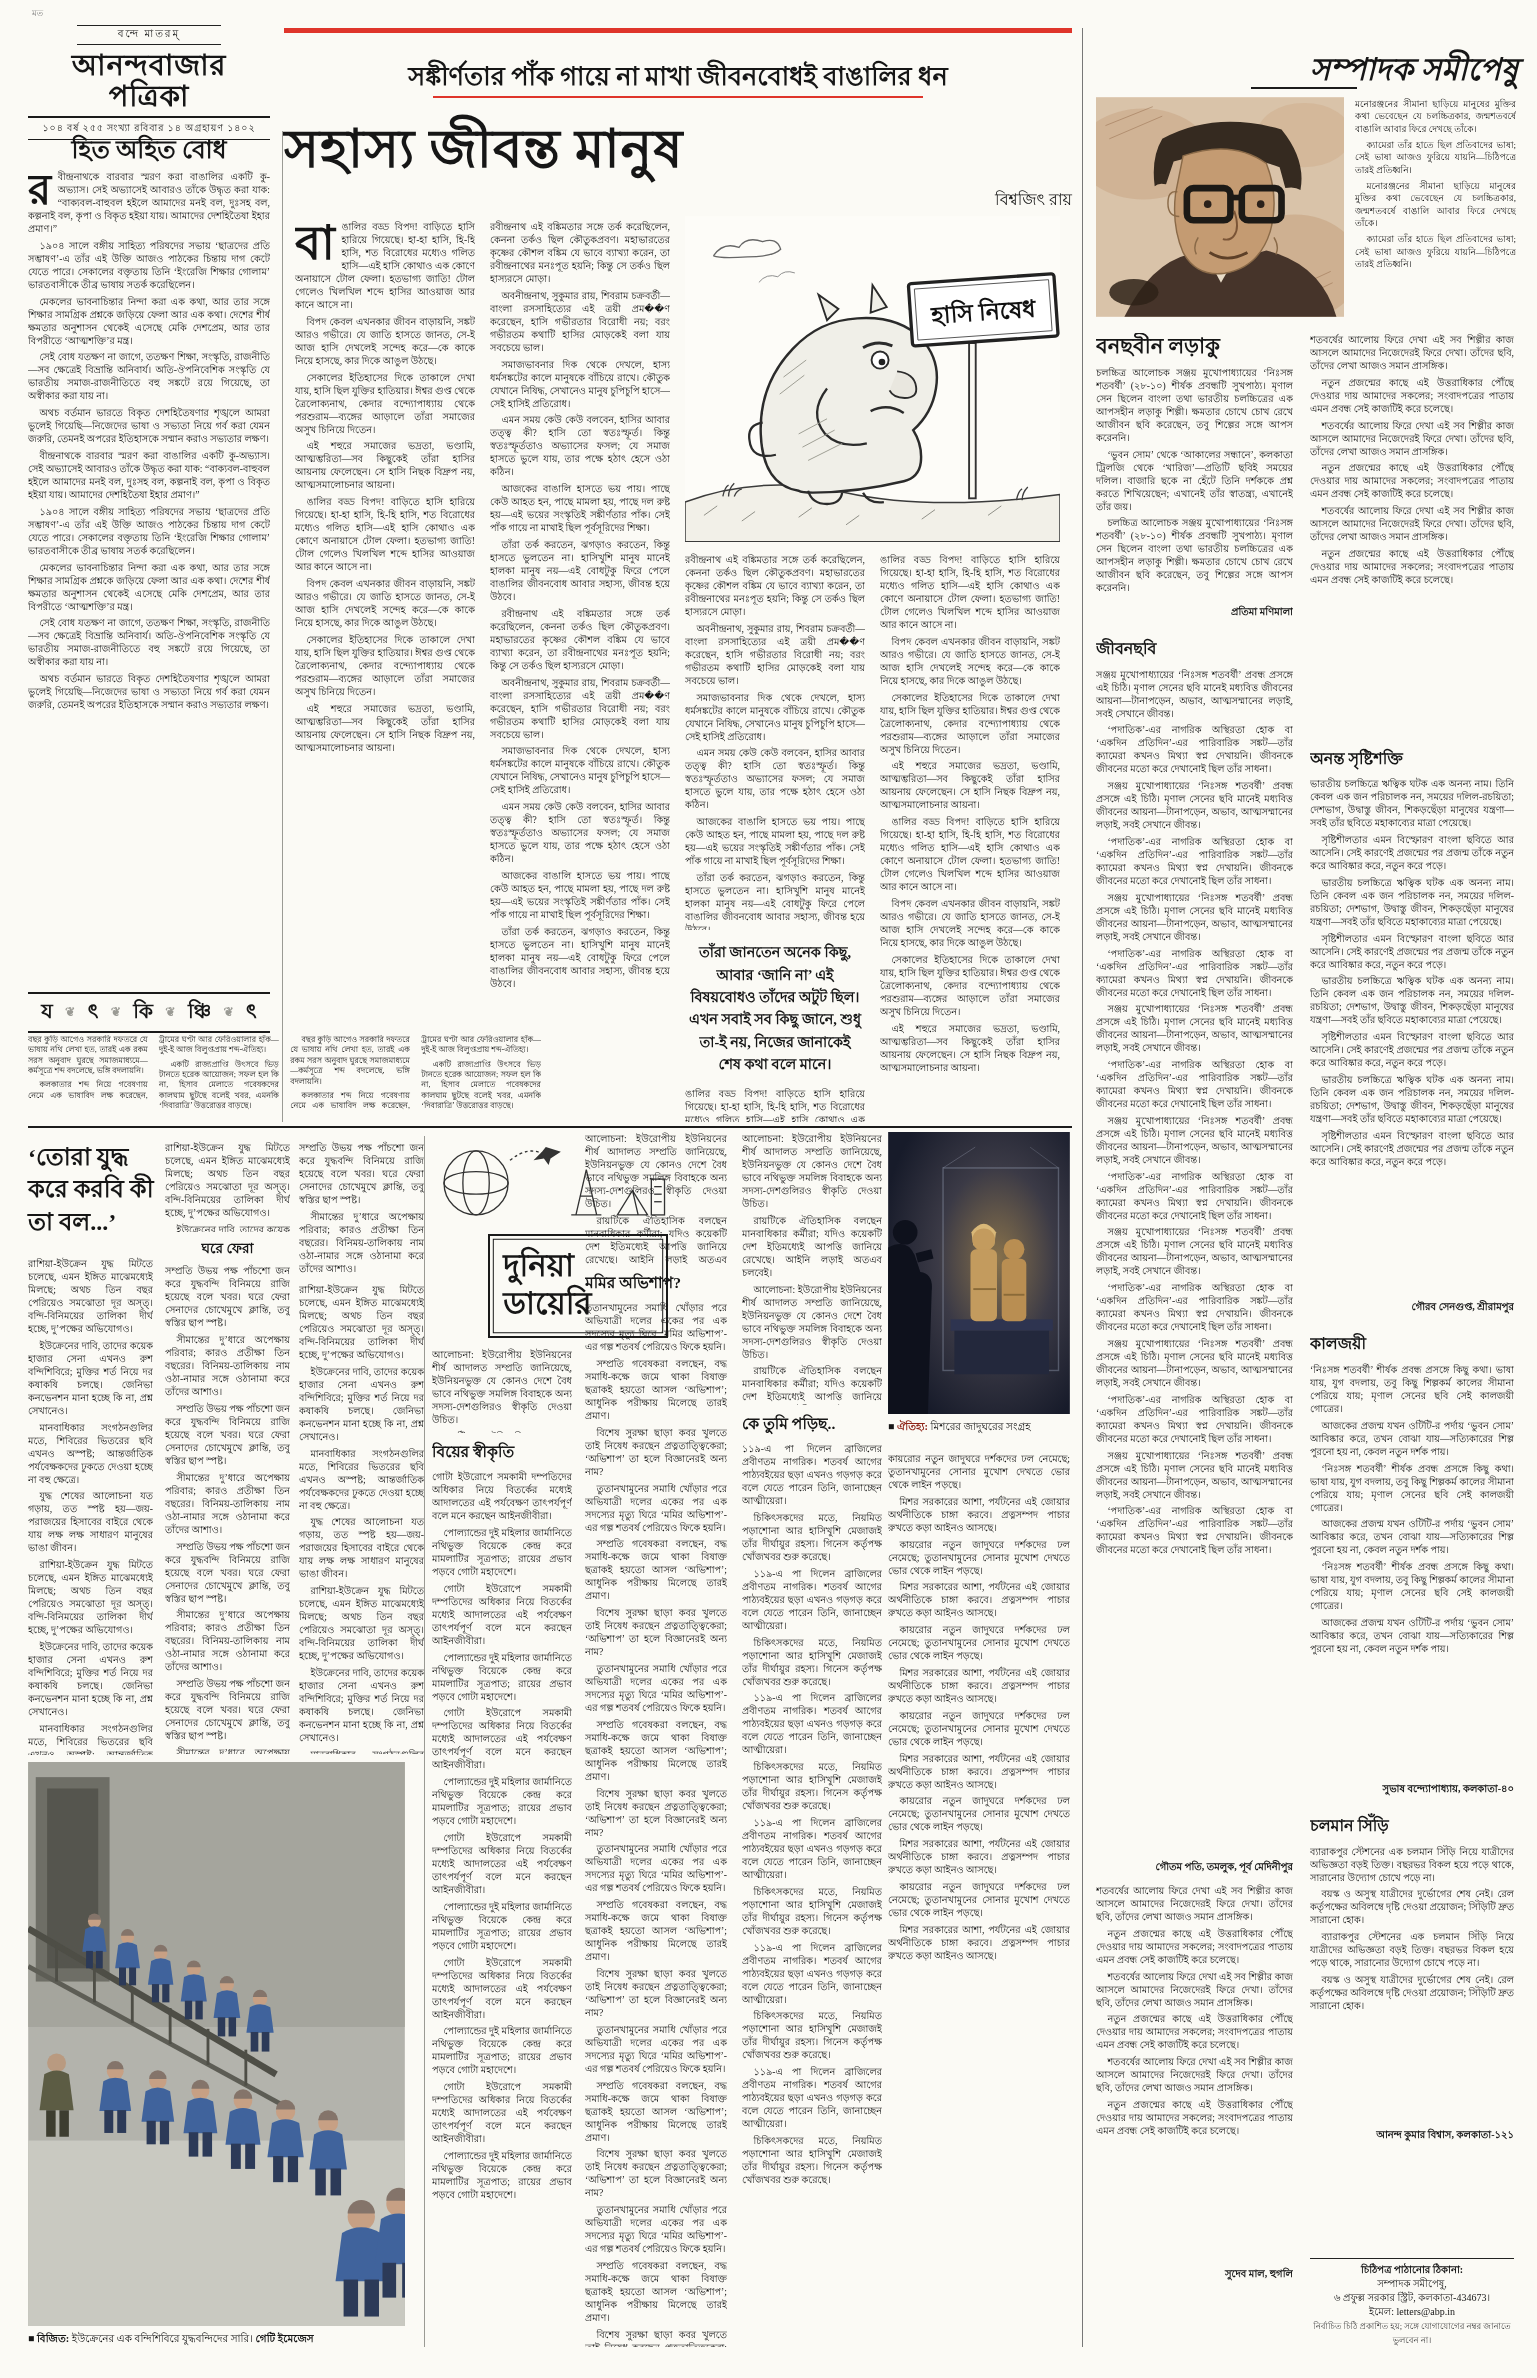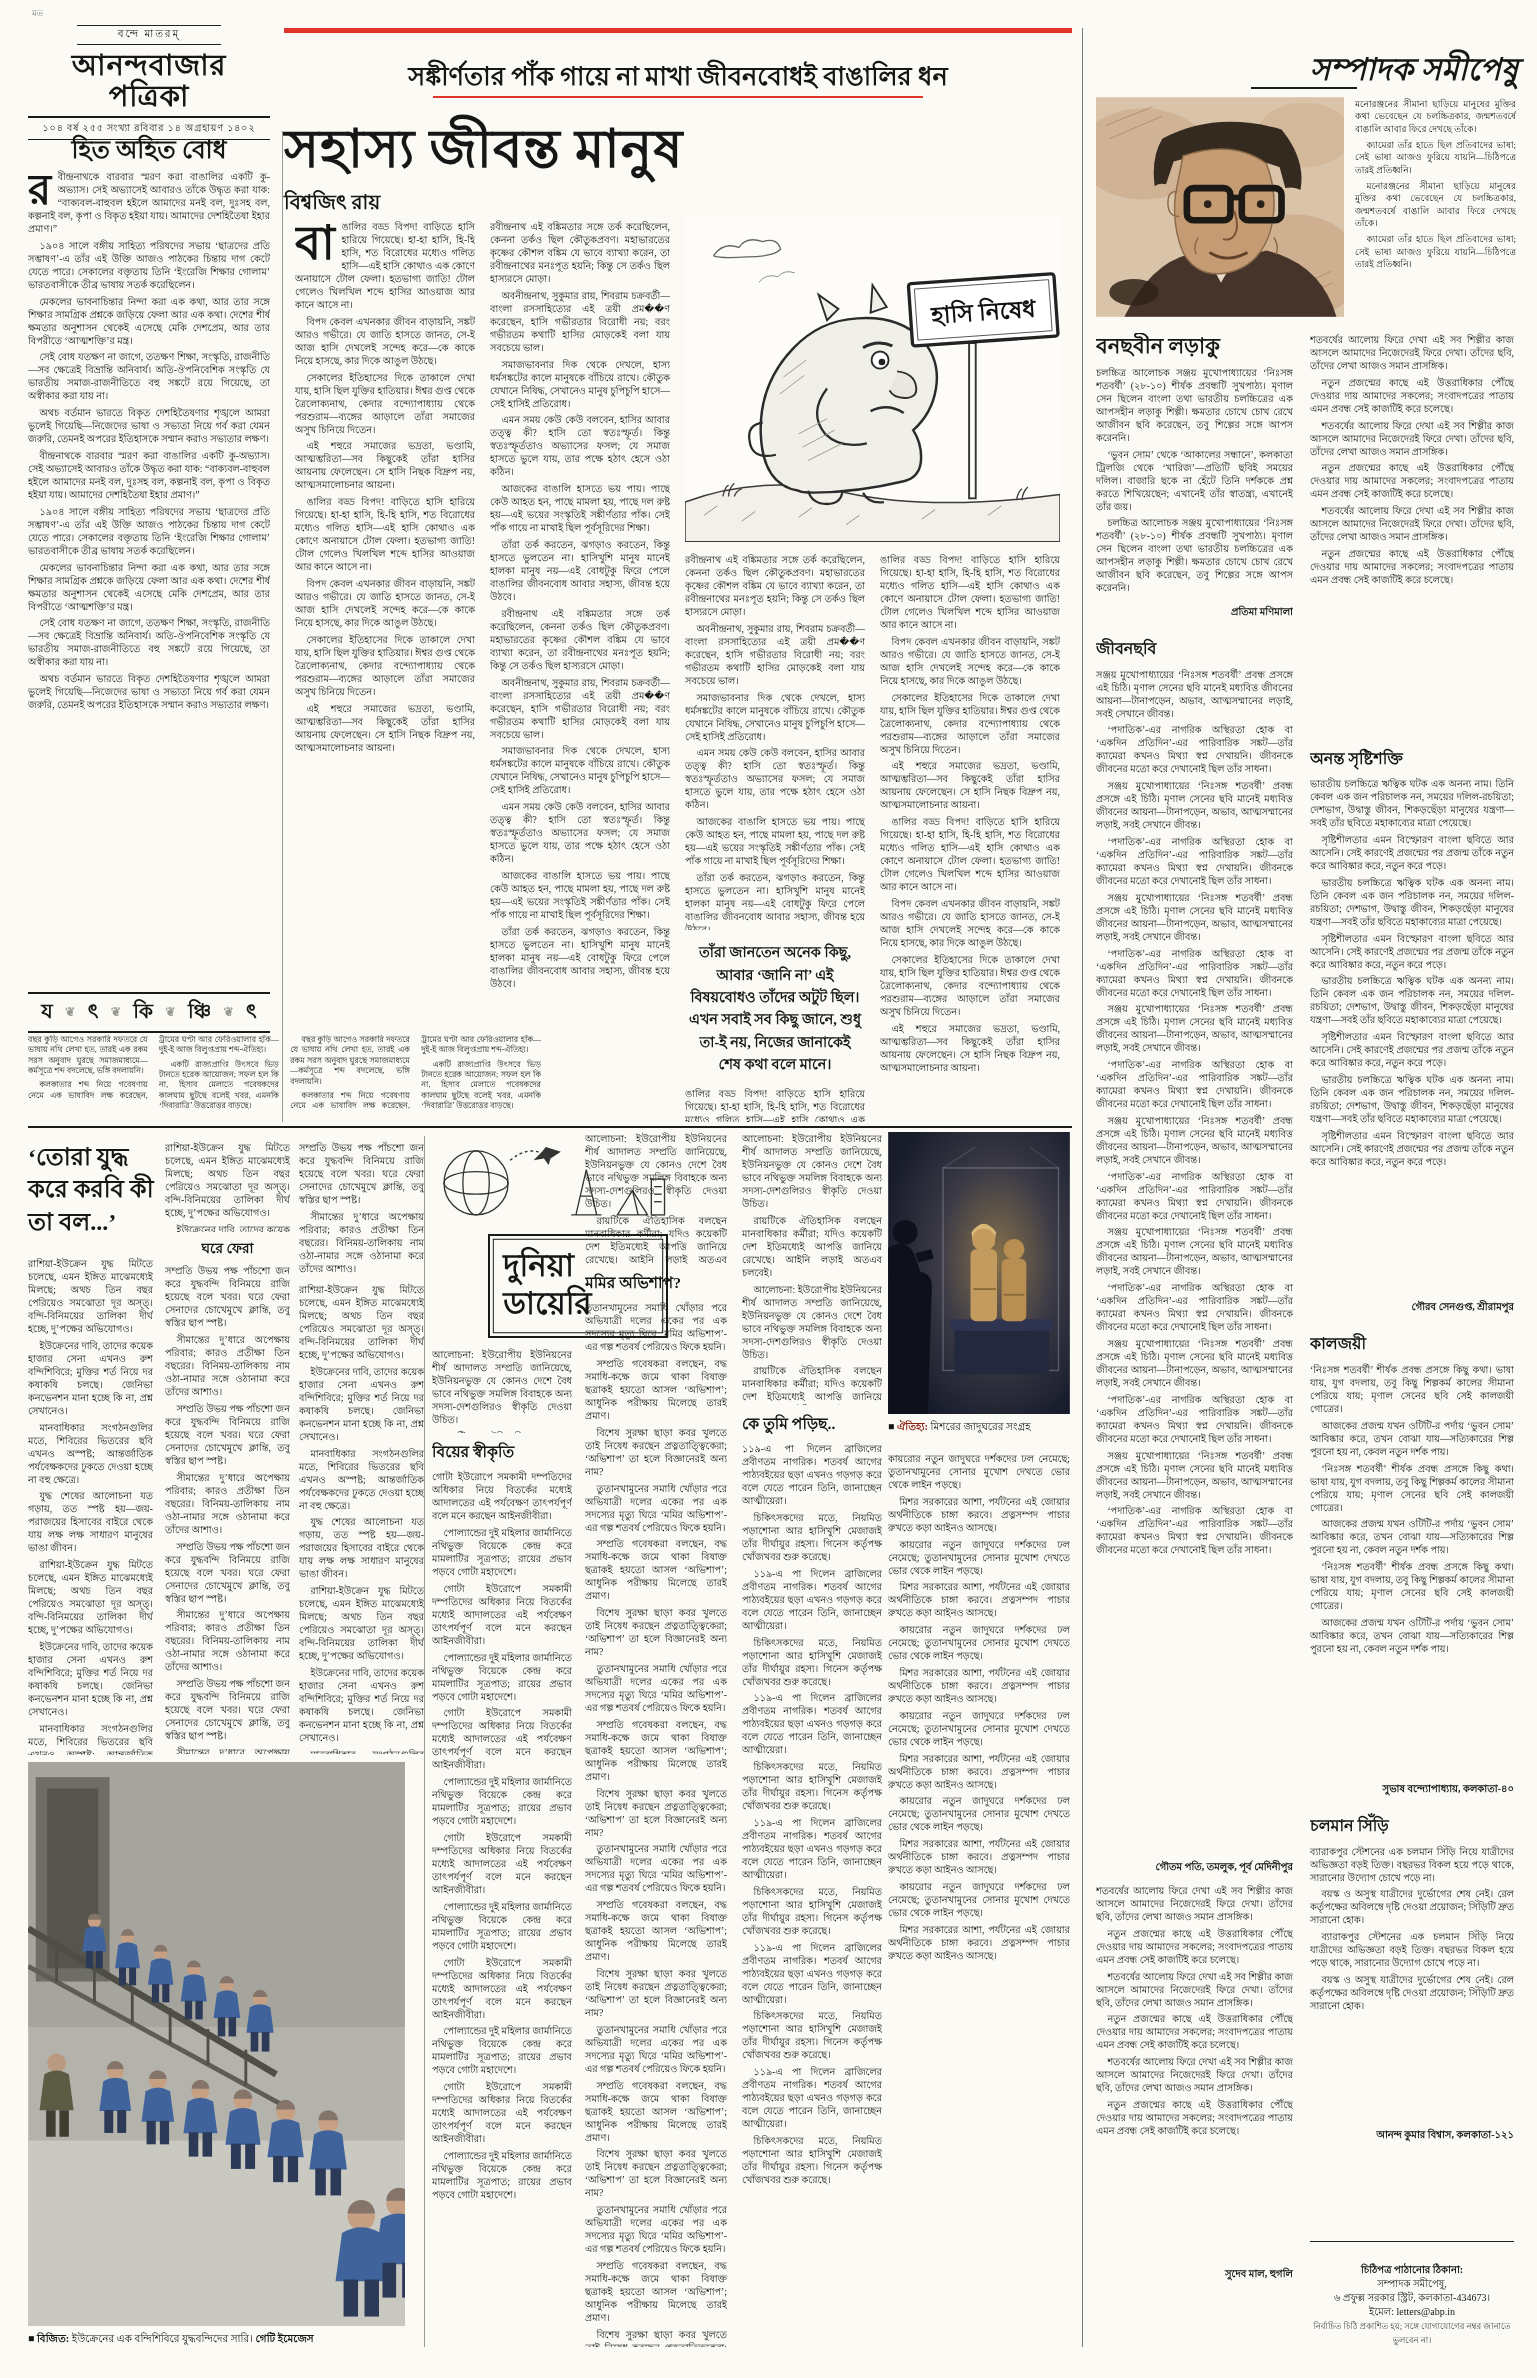--- a/index.html
+++ b/index.html
@@ -18,34 +18,34 @@
   .motto{font-size:10.4px;text-align:center;letter-spacing:1.9px;border-top:1.4px solid #222;border-bottom:0.9px solid #222;margin:0 49px 4.7px;padding:0.9px 0}
   .mh-title{font-size:29px;font-weight:700;text-align:center;line-height:1.05;letter-spacing:0.9px}
   .mh-rule{height:2.8px;background:#1a1a1a;margin:4.7px 0 2.8px}
   .mh-rule.thin{height:0.9px;margin:2.8px 0 0}
   .mh-date{font-size:9.5px;text-align:center;letter-spacing:0.9px}
   .folio{font-size:8.5px;color:#777}
   
   .ed-head{font-weight:700;font-size:24.6px;text-align:center}
   .kicker{font-weight:700;font-size:25.6px;text-align:center}
   .main-head{font-weight:700;font-size:53px;text-align:left;letter-spacing:0.9px}
-  .byline{font-weight:700;font-size:20px;text-align:left}
+  .byline{font-weight:400;font-size:16px;text-align:right}
   .redrule{background:#df352b}
   .war-head{font-weight:700;font-size:24px;line-height:1.35}
   .sub-head{font-weight:700;font-size:13.7px;text-align:center;margin:4.7px 0 3.8px;text-indent:0}
   .wd-head{font-weight:700;font-size:15.6px;margin:6.6px 0 4.7px;flex-shrink:0}
   .pullquote{font-weight:700;font-size:14.4px;line-height:1.55;text-align:center;padding:11.4px 1.9px;flex-shrink:0}
   
   .lsec-title{font-weight:700;font-style:italic;font-size:31px;text-align:right}
   .lcol{display:flex;flex-direction:column;overflow:hidden}
   .lcol>*{flex-shrink:0}
   .letter-head-lg{font-weight:700;font-size:21px;line-height:1.25;margin:0 0 6.6px}
   .letter-head{font-weight:700;font-size:16px;margin:7.6px 0 4.7px}
   .sig{font-weight:700;font-size:10px;text-align:right;margin:2.8px 0 7.6px}
-  .foot{margin-top:auto;border-top:1.4px solid #222;padding-top:21px;font-size:10px;text-align:center;line-height:1.4}
+  .foot{margin-top:auto;border-top:1.4px solid #222;padding-top:4px;font-size:10px;text-align:center;line-height:1.4}
   .foot .lbl{font-weight:700;display:block}
   
   .jk-strip{border-top:2.8px solid #1a1a1a;border-bottom:2.8px solid #1a1a1a;display:flex;align-items:center;justify-content:space-between;padding:1.9px 13.2px;font-weight:700;font-size:20px}
   .jk-orn{color:#9a9a94;font-size:12.3px}
   
   .caption{font-size:10.4px;line-height:1.35}
   .cap-b{font-weight:700}
   .cap-red{font-weight:700;color:#8e2417}
   .vrule{background:#9a9a94}
   .hrule{background:#1c1c1c}

